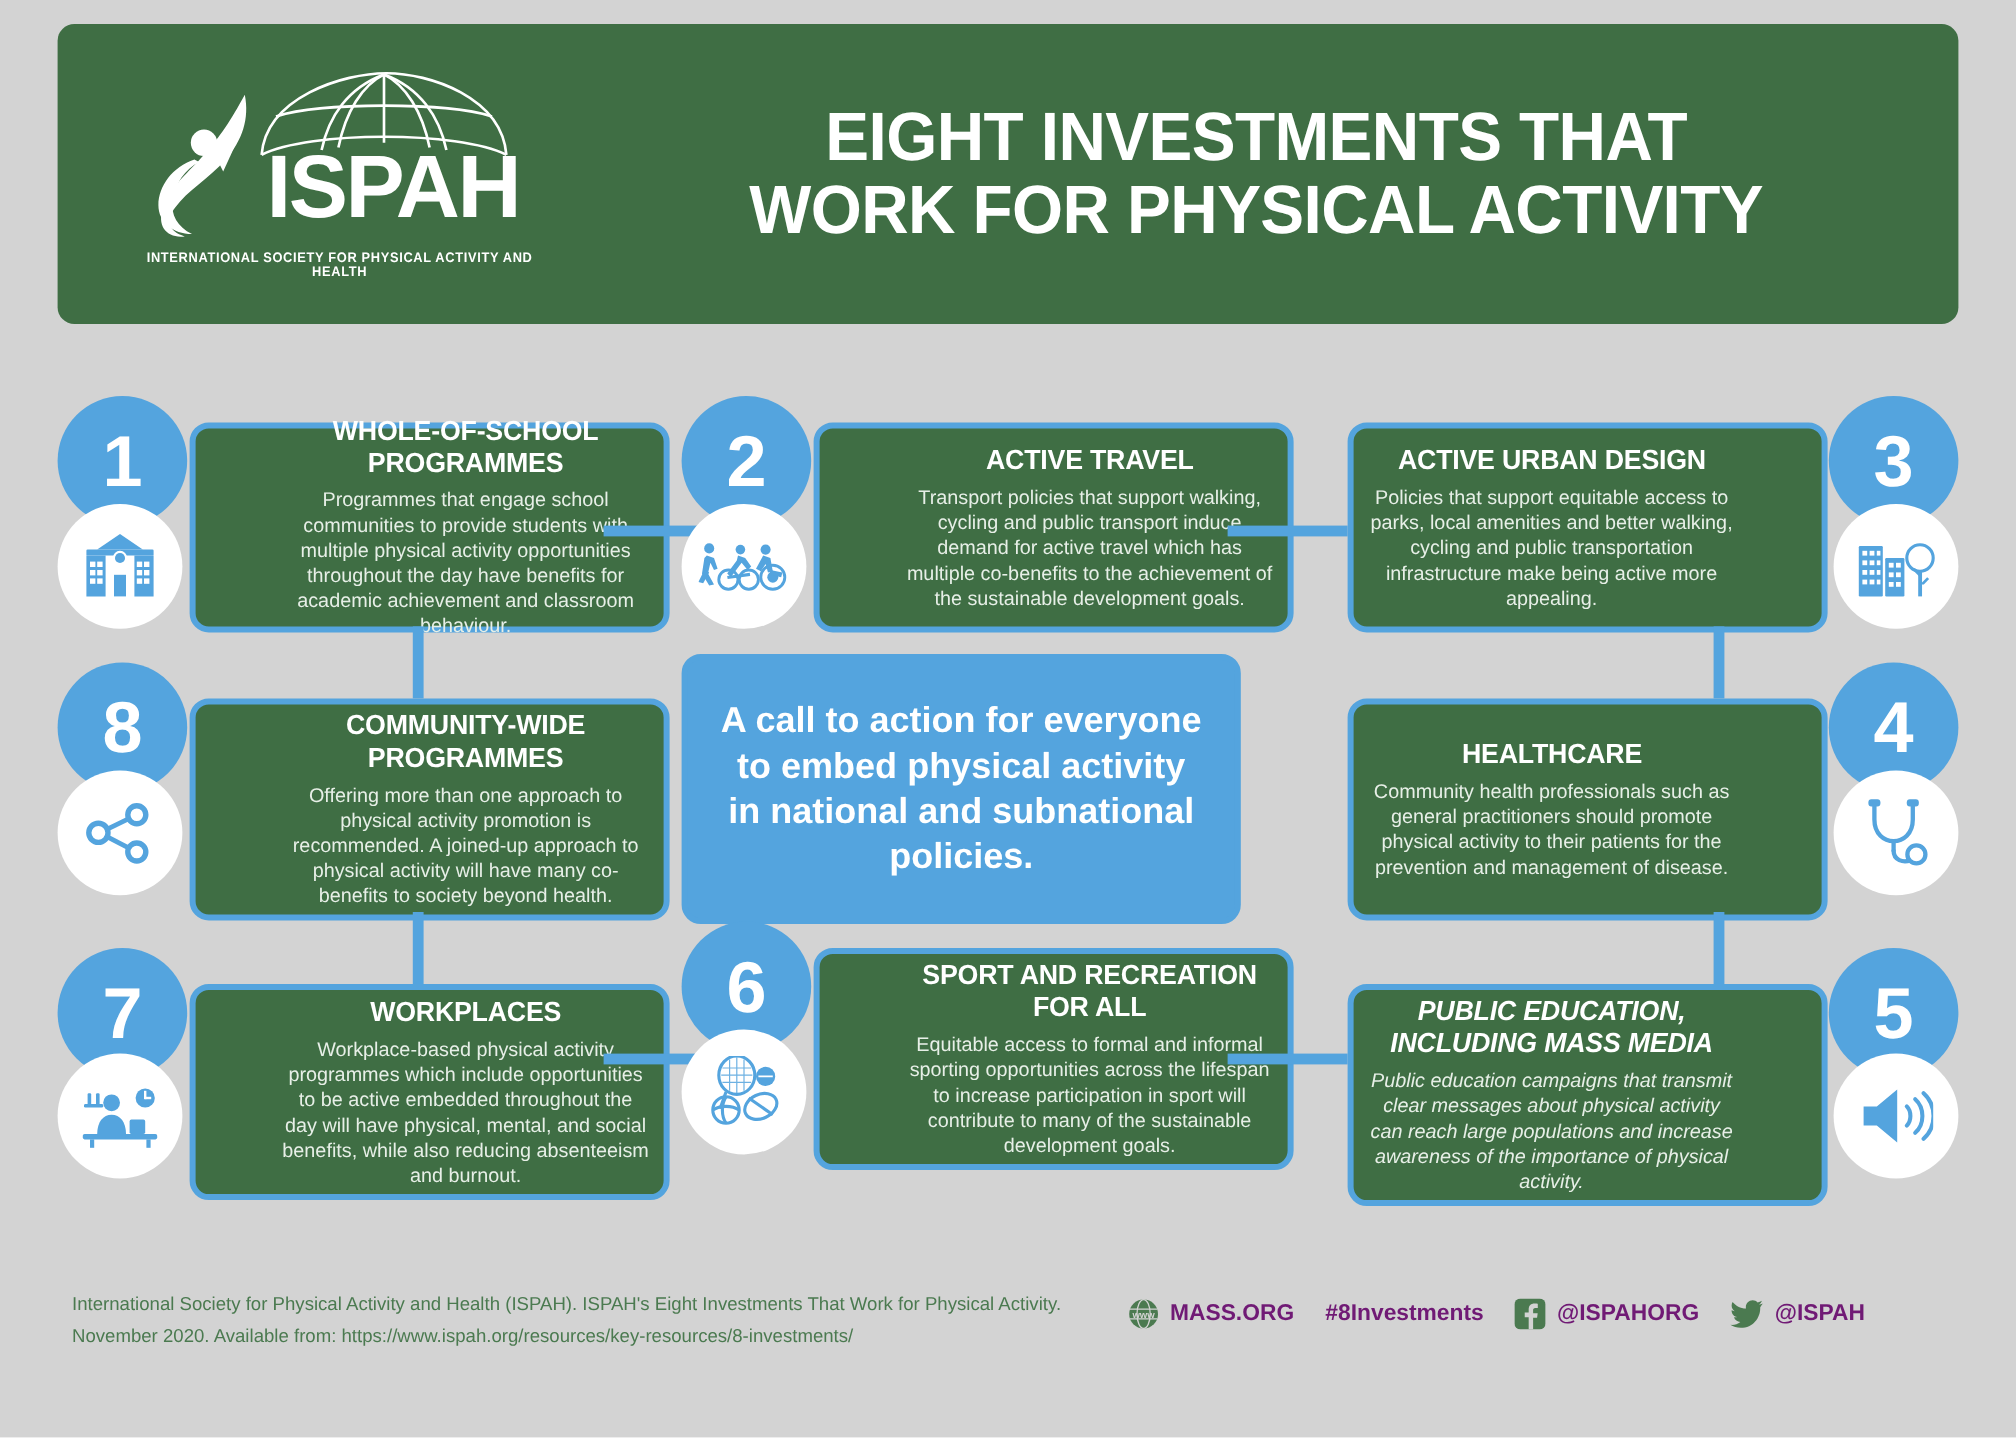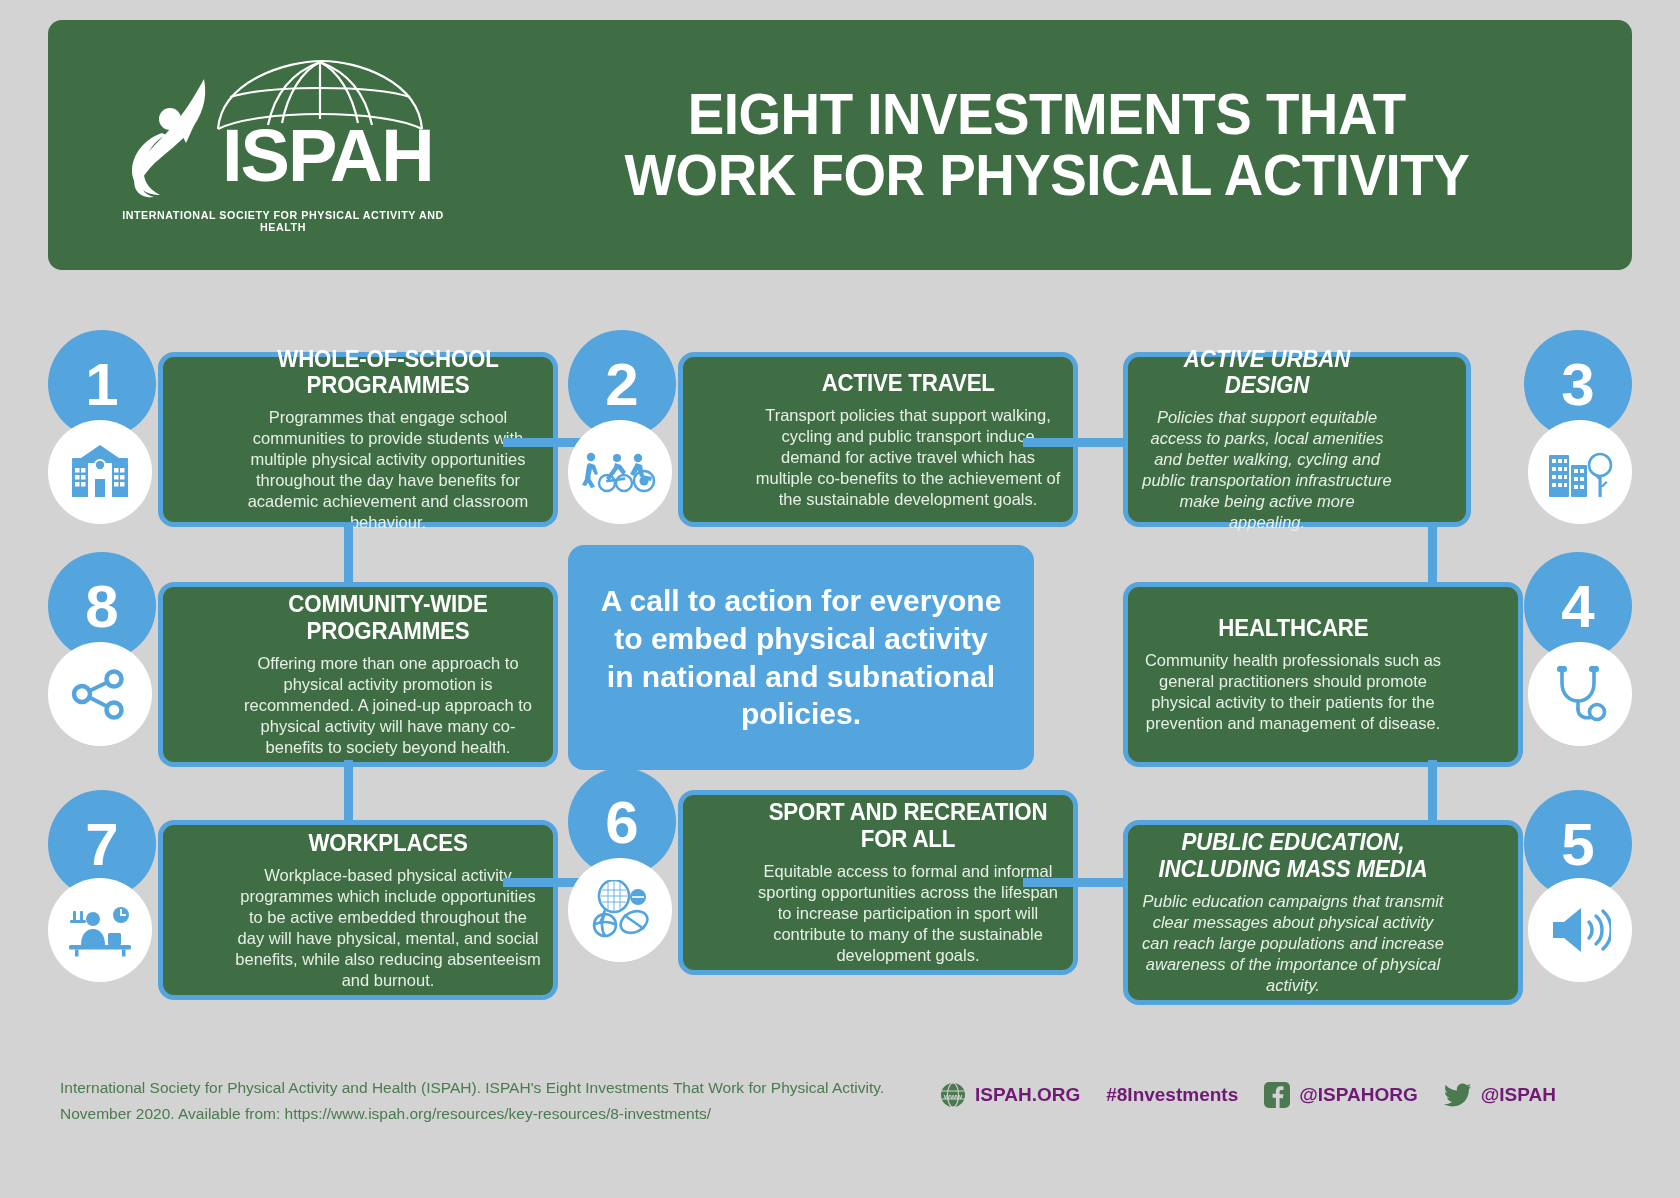--- a/index.html
+++ b/index.html
@@ -309,21 +309,21 @@
         </g>
         <g fill="#54a4de">
           <circle cx="62" cy="31" r="4.6"></circle>
           <circle cx="56" cy="8" r="4.2"></circle>
           <path d="M54 13 l6 2 l2 11 l-4 1 l-2 -7 l-4 6 l-4 -2 Z"></path>
           <path d="M60 25 l10 2 l-1 4 l-10 -2 Z"></path>
         </g>
       </svg>
     </div>
 
-    <div class="card green" style="left:1075px; top:22px; width:348px; height:175px;font-style:italic;">
+    <div class="card green" style="left:1075px; top:22px; width:400px; height:175px;">
       <div class="card-inner" style="left:12px; right:72px;">
         <div class="card-title">ACTIVE URBAN DESIGN</div>
         <div class="card-body">Policies that support equitable access to parks, local amenities and better walking, cycling and public transportation infrastructure make being active more appealing.</div>
       </div>
     </div>
     <div class="num-bubble" style="left:1476px; top:0px;">
       <span>3</span>
     </div>
     <div class="icon-bubble" style="left:1480px; top:90px;">
       <svg width="66" height="54" viewBox="0 0 66 54">
@@ -521,21 +521,21 @@
 
       <div class="social-item">
         <svg width="26" height="26" viewBox="0 0 26 26">
           <circle cx="13" cy="13" r="12" fill="#4b7a50"></circle>
           <g fill="none" stroke="#d3d3d3" stroke-width="1.1">
             <ellipse cx="13" cy="13" rx="5.5" ry="12"></ellipse>
             <path d="M1.6 9 H24.4 M1.6 17 H24.4"></path>
           </g>
           <text x="13" y="16.5" text-anchor="middle" font-family="'Liberation Sans', sans-serif" font-size="8" font-weight="bold" fill="#d3d3d3">www</text>
         </svg>
-        <span>ISPAH.ORG</span>
+        <span>MASS.ORG</span>
       </div>
 
       <div class="social-item">
         <span>#8Investments</span>
       </div>
 
       <div class="social-item">
         <svg width="26" height="26" viewBox="0 0 26 26">
           <rect x="0" y="0" width="26" height="26" rx="5" fill="#4b7a50"></rect>
           <path d="M15.6 26 V16.2 h3.3 l0.5 -3.9 h-3.8 V9.8 c0 -1.1 0.3 -1.9 1.9 -1.9 h2 V4.4 C19.2 4.3 18 4.2 16.7 4.2 c -2.9 0 -4.8 1.7 -4.8 4.9 v2.7 H8.6 v3.9 h3.3 V26 Z" fill="#d3d3d3"></path>

